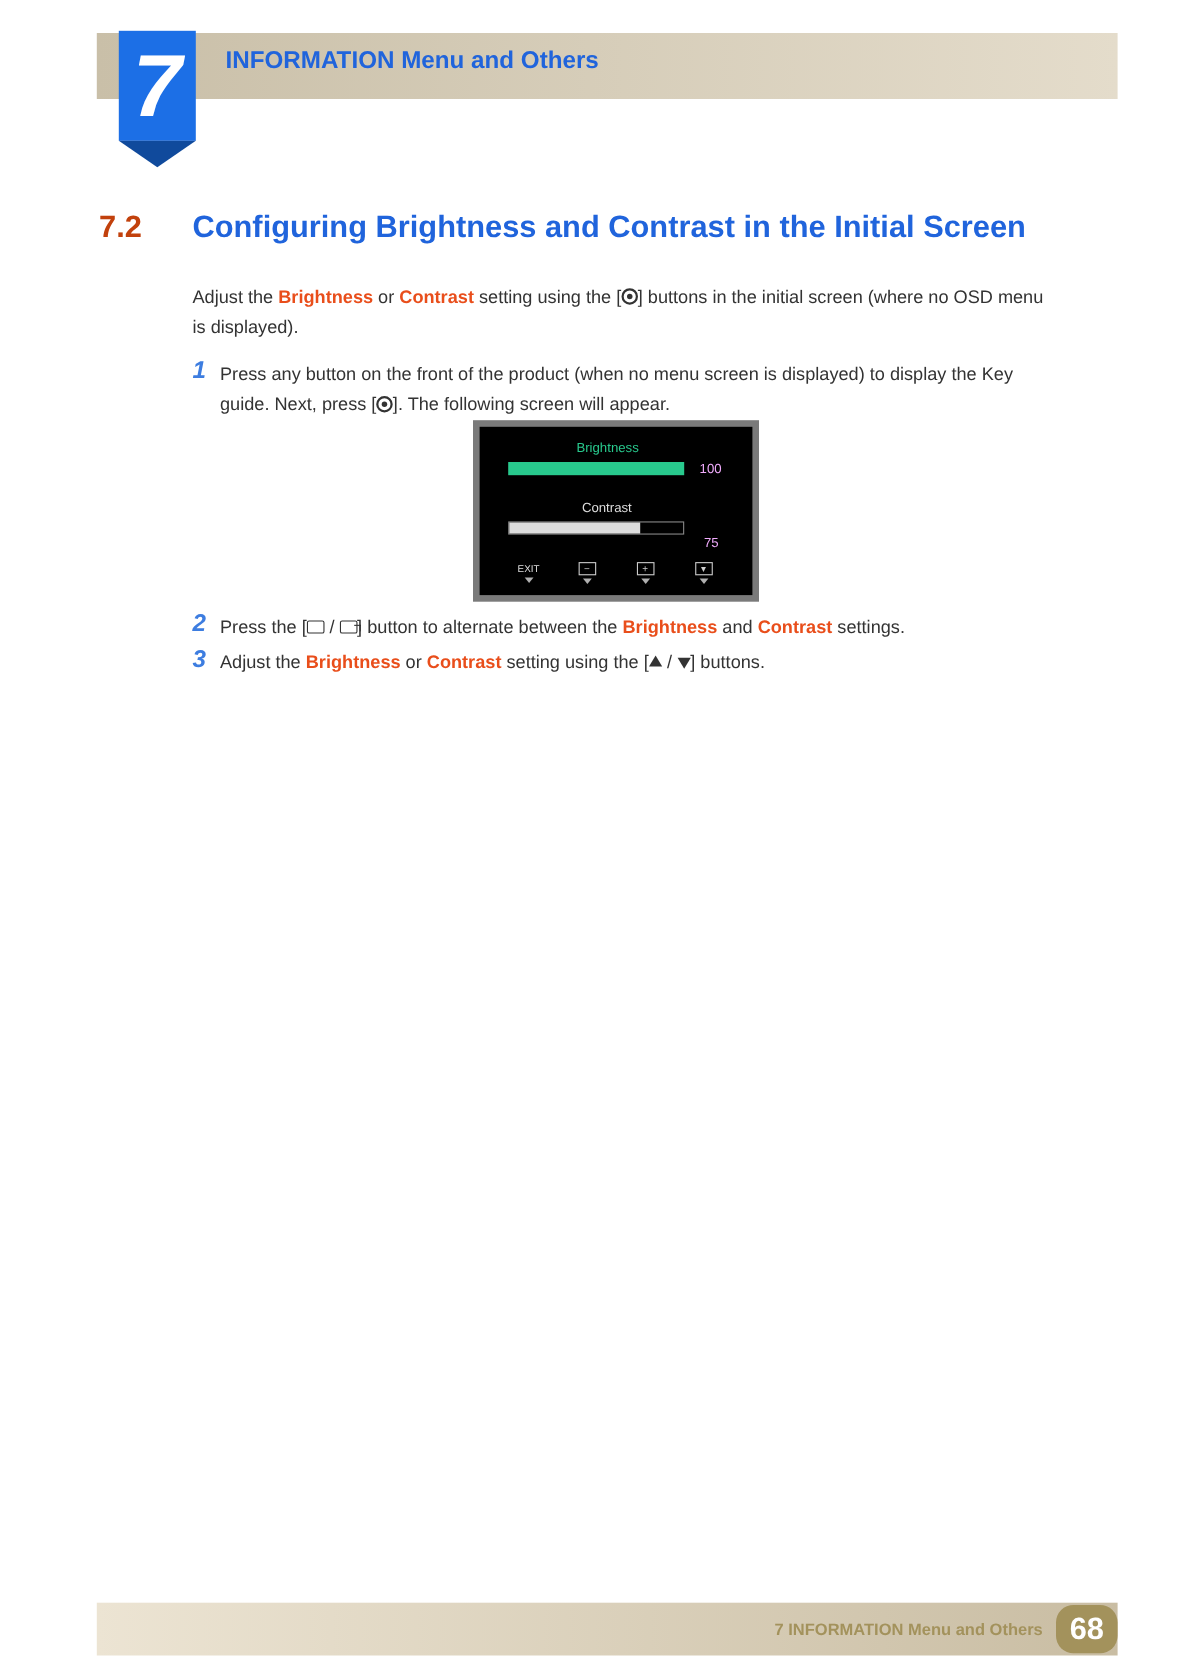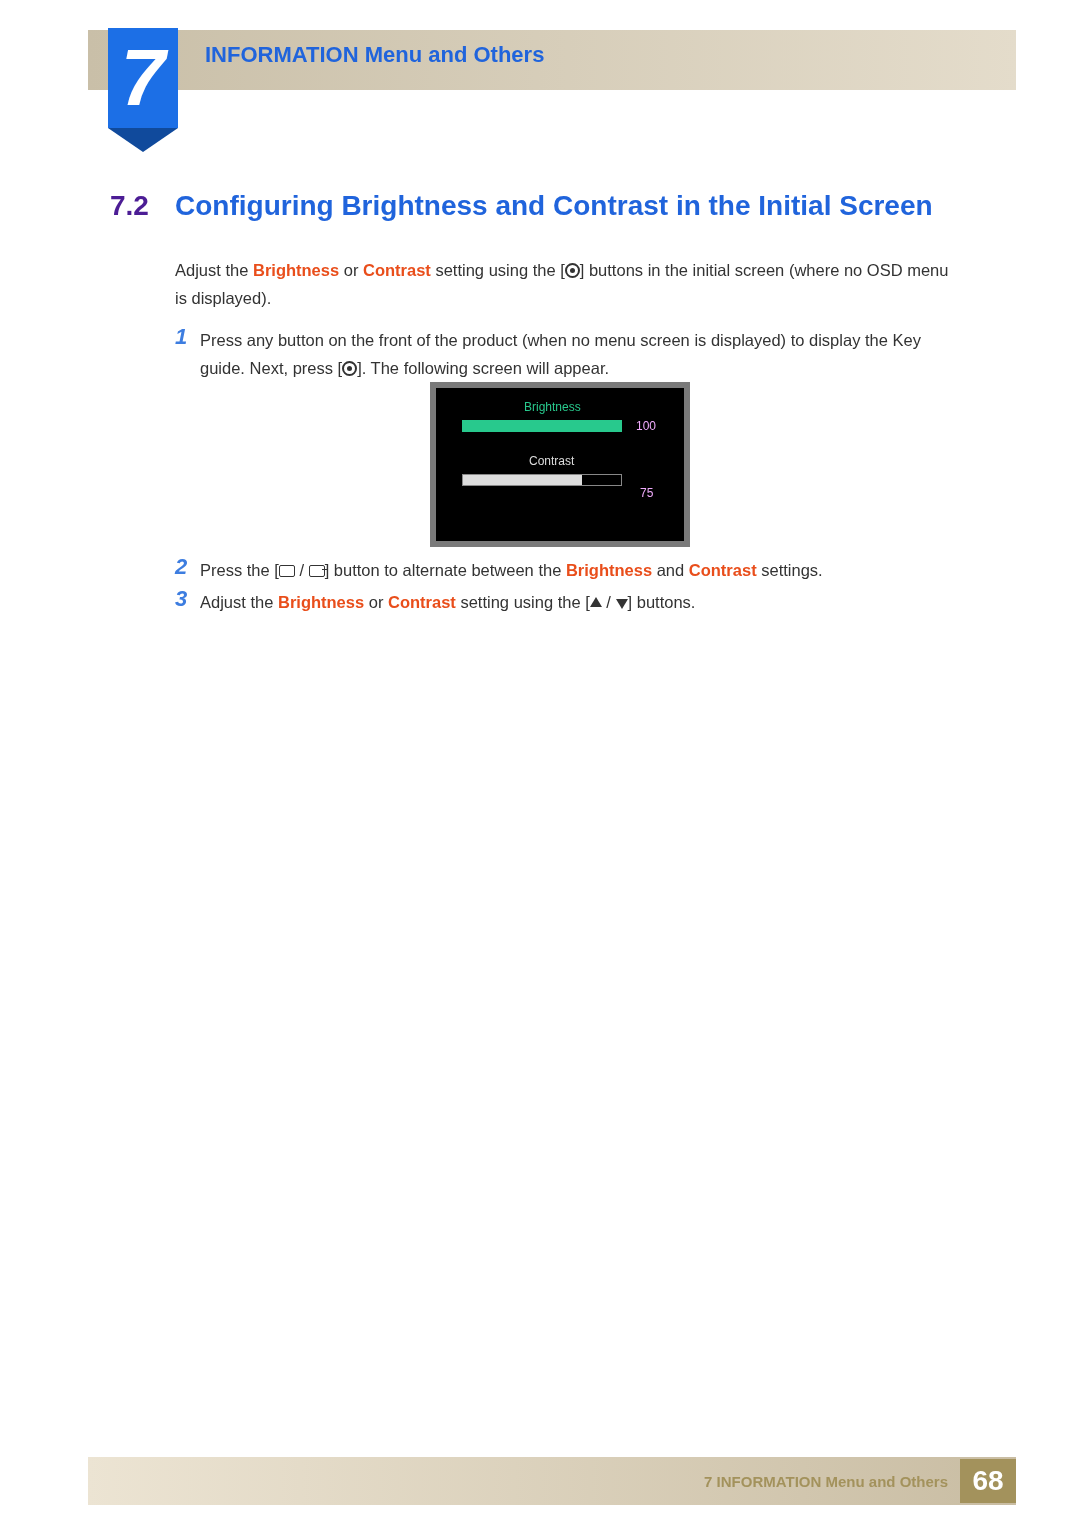--- a/index.html
+++ b/index.html
@@ -48,22 +48,21 @@
     left: 205px; top: 42px;
     font-size: 22px;
     font-weight: bold;
     color: #2064dc;
   }
   .section-num {
     position: absolute;
     left: 90px; top: 190px;
     font-size: 28px;
     font-weight: bold;
-    color: #4c1d95;
-    margin-left: 20px;
+    color: #c2410c;
   }
   .section-title {
     position: absolute;
     left: 175px; top: 190px;
     font-size: 28px;
     font-weight: bold;
     color: #2064dc;
   }
   .intro {
     position: absolute;
@@ -220,21 +219,21 @@
     font-weight: bold;
     color: #a3925c;
     margin-right: 12px;
   }
   .page-box {
     width: 56px; height: 44px;
     background: #a3925c;
     color: #fff;
     font-size: 28px;
     font-weight: bold;
-    display: flex; align-items: center; justify-content: center;
+    display: flex; align-items: center; justify-content: center; border-radius: 16px;
   }
 </style>
 </head>
 <body>
 
 <div class="top-bar"></div>
 <div class="chapter-box">
   <span class="chapter-num">7</span>
 </div>
 <div class="chapter-title">INFORMATION Menu and Others</div>
@@ -254,20 +253,26 @@
 <div class="osd">
   <div class="osd-inner">
     <div class="osd-label osd-br-label">Brightness</div>
     <div class="osd-br-bar"></div>
     <div class="osd-val osd-br-val">100</div>
     <div class="osd-label osd-ct-label">Contrast</div>
     <div class="osd-ct-bar">
         <div class="osd-ct-fill"></div>
       </div>
     <div class="osd-val osd-ct-val">75</div>
+    <div class="osd-btns">
+      <div class="osd-btn"><span>EXIT</span><span class="mini-tri"></span></div>
+      <div class="osd-btn"><span class="b-icon">−</span><span class="mini-tri"></span></div>
+      <div class="osd-btn"><span class="b-icon">+</span><span class="mini-tri"></span></div>
+      <div class="osd-btn"><span class="b-icon">▾</span><span class="mini-tri"></span></div>
+    </div>
   </div>
 </div>
 
 <div class="step-num" style="left:175px; top:554px;">2</div>
 <div class="step-text" style="left:200px; top:556px;">
   <span>Press the [</span><span class="icon-box"></span> / <span class="icon-box2"></span><span>] button to alternate between the </span><span class="hl">Brightness</span><span> and </span><span class="hl">Contrast</span><span> settings.</span>
 </div>
 
 <div class="step-num" style="left:175px; top:586px;">3</div>
 <div class="step-text" style="left:200px; top:588px;">

